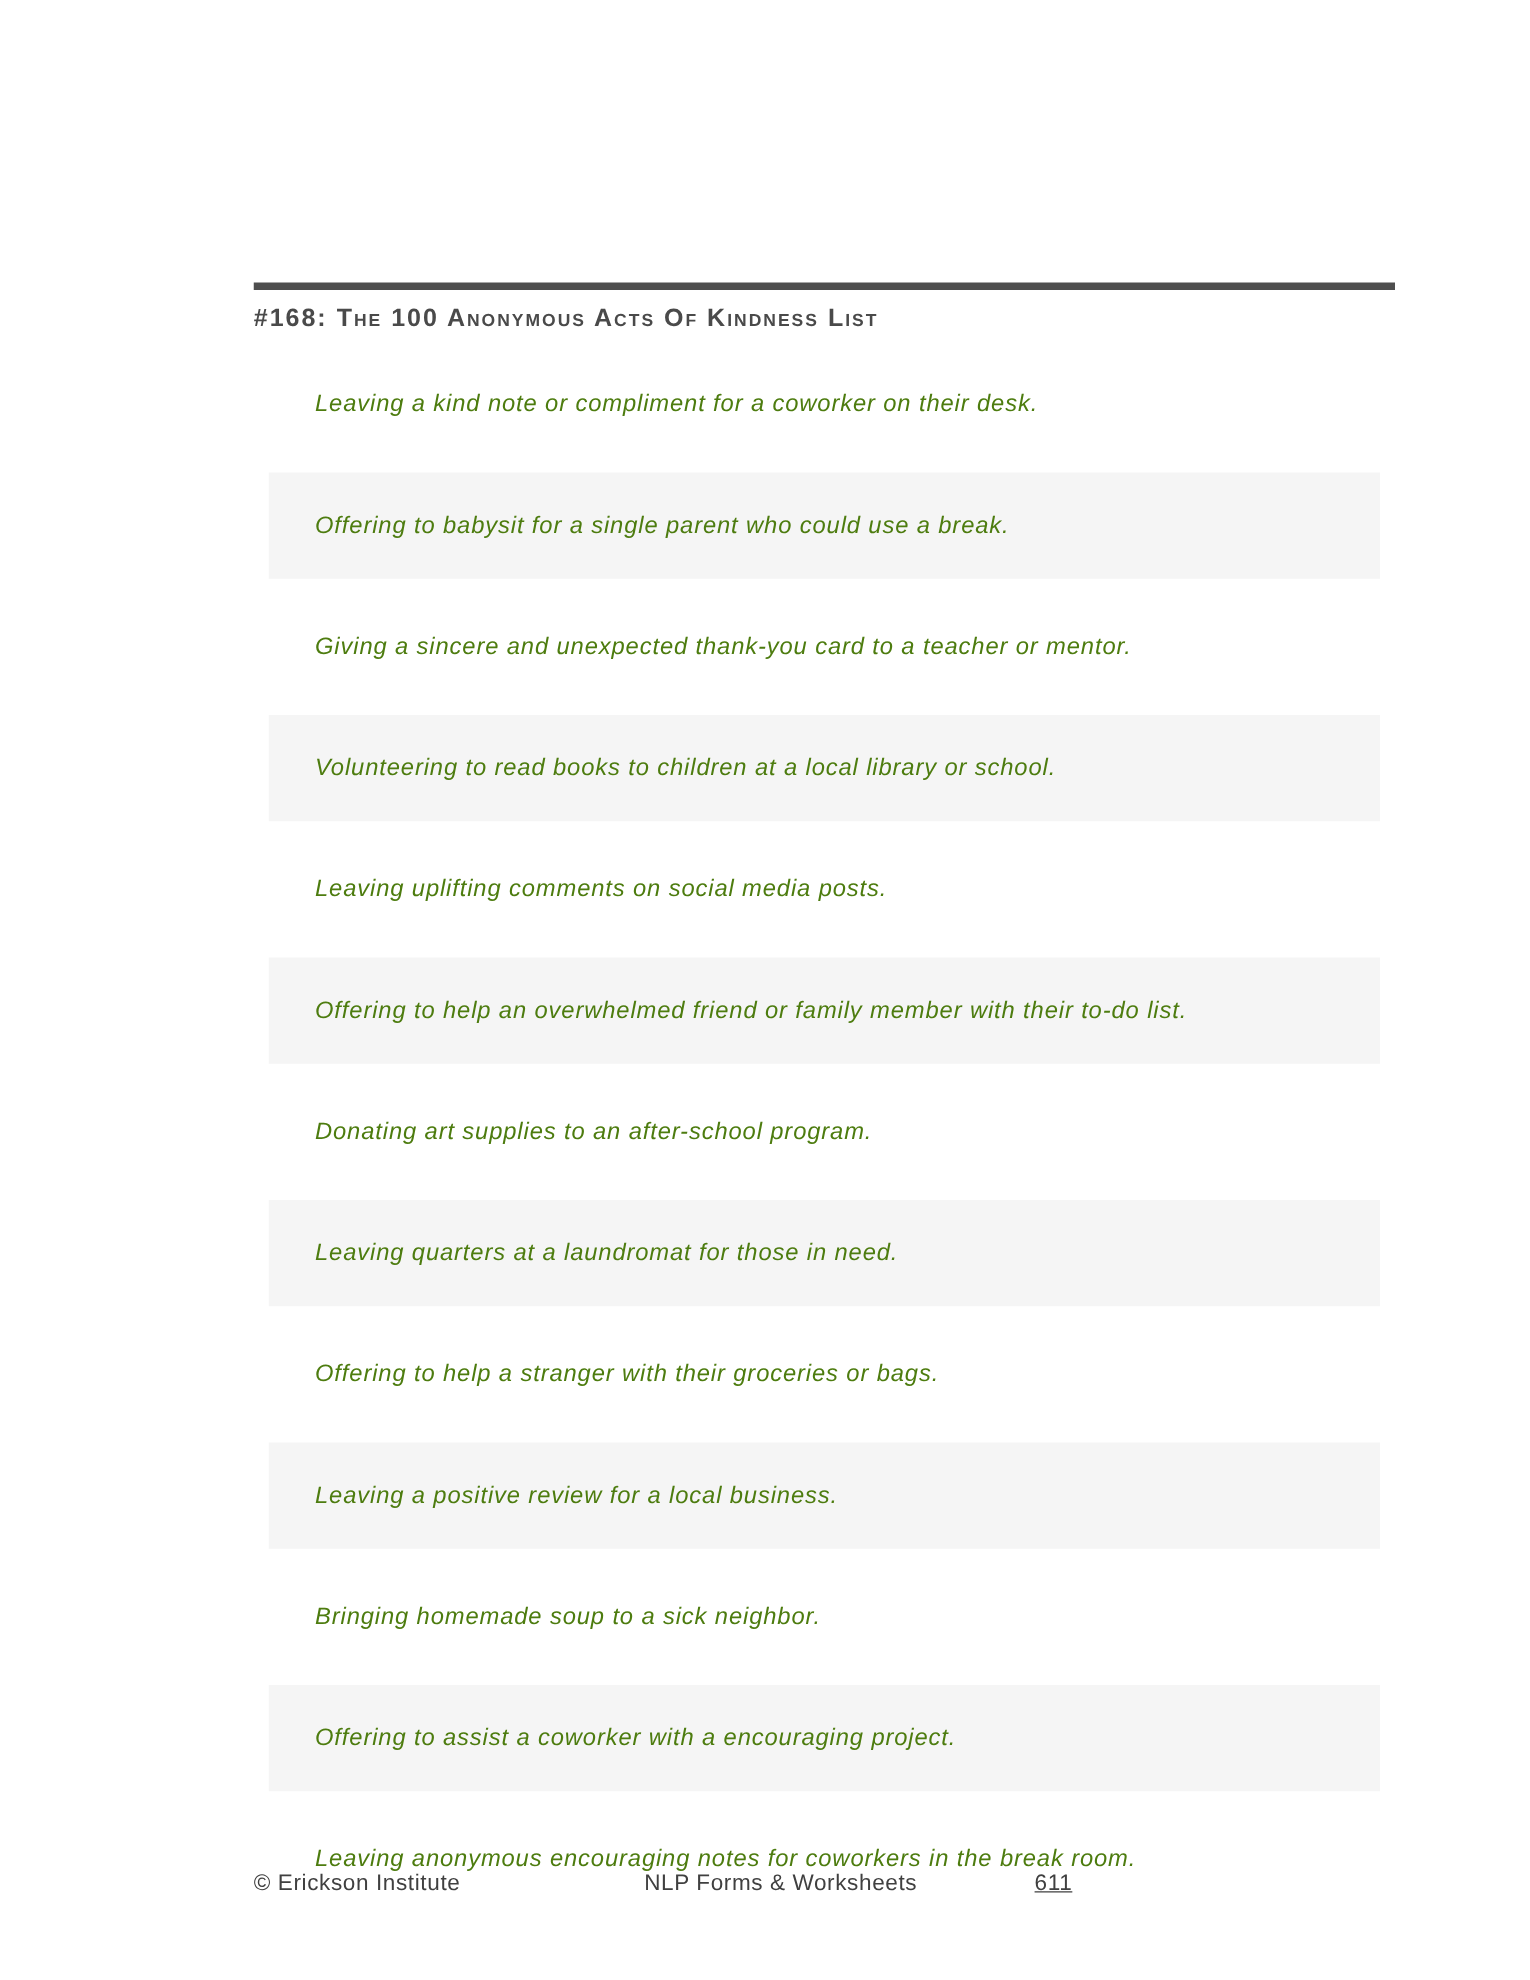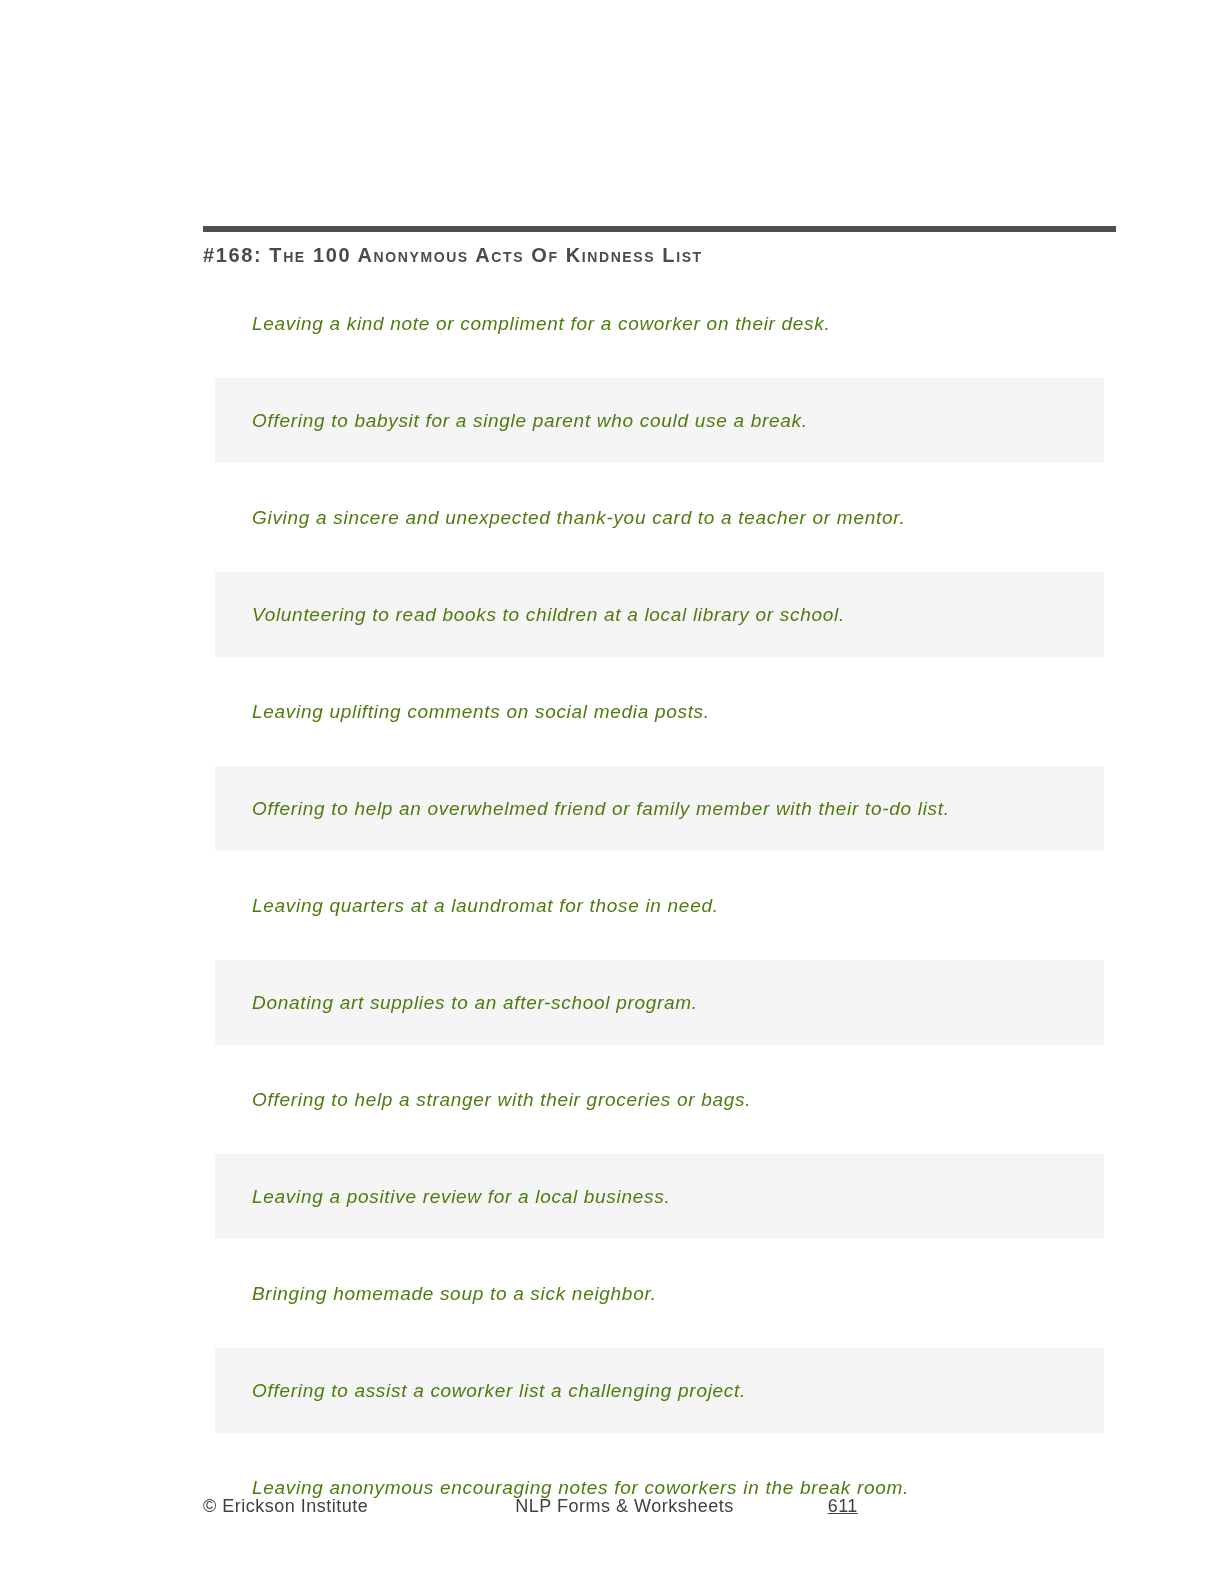--- a/index.html
+++ b/index.html
@@ -95,41 +95,41 @@
 
   <div class="row">
     <span class="item-text">Leaving uplifting comments on social media posts.</span>
   </div>
 
   <div class="row">
     <span class="item-text">Offering to help an overwhelmed friend or family member with their to-do list.</span>
   </div>
 
   <div class="row">
-    <span class="item-text">Leaving quarters at a laundromat for those in need.</span>
+    <span class="item-text">Donating art supplies to an after-school program.</span>
   </div>
 
   <div class="row">
-    <span class="item-text">Donating art supplies to an after-school program.</span>
+    <span class="item-text">Leaving quarters at a laundromat for those in need.</span>
   </div>
 
   <div class="row">
     <span class="item-text">Offering to help a stranger with their groceries or bags.</span>
   </div>
 
   <div class="row">
     <span class="item-text">Leaving a positive review for a local business.</span>
   </div>
 
   <div class="row">
     <span class="item-text">Bringing homemade soup to a sick neighbor.</span>
   </div>
 
   <div class="row">
-    <span class="item-text">Offering to assist a coworker list a challenging project.</span>
+    <span class="item-text">Offering to assist a coworker with a encouraging project.</span>
   </div>
 
   <div class="row">
     <span class="item-text">Leaving anonymous encouraging notes for coworkers in the break room.</span>
   </div>
 </div>
   </div>
 
   <div class="footer">
     <div class="f-left">© Erickson Institute</div>

